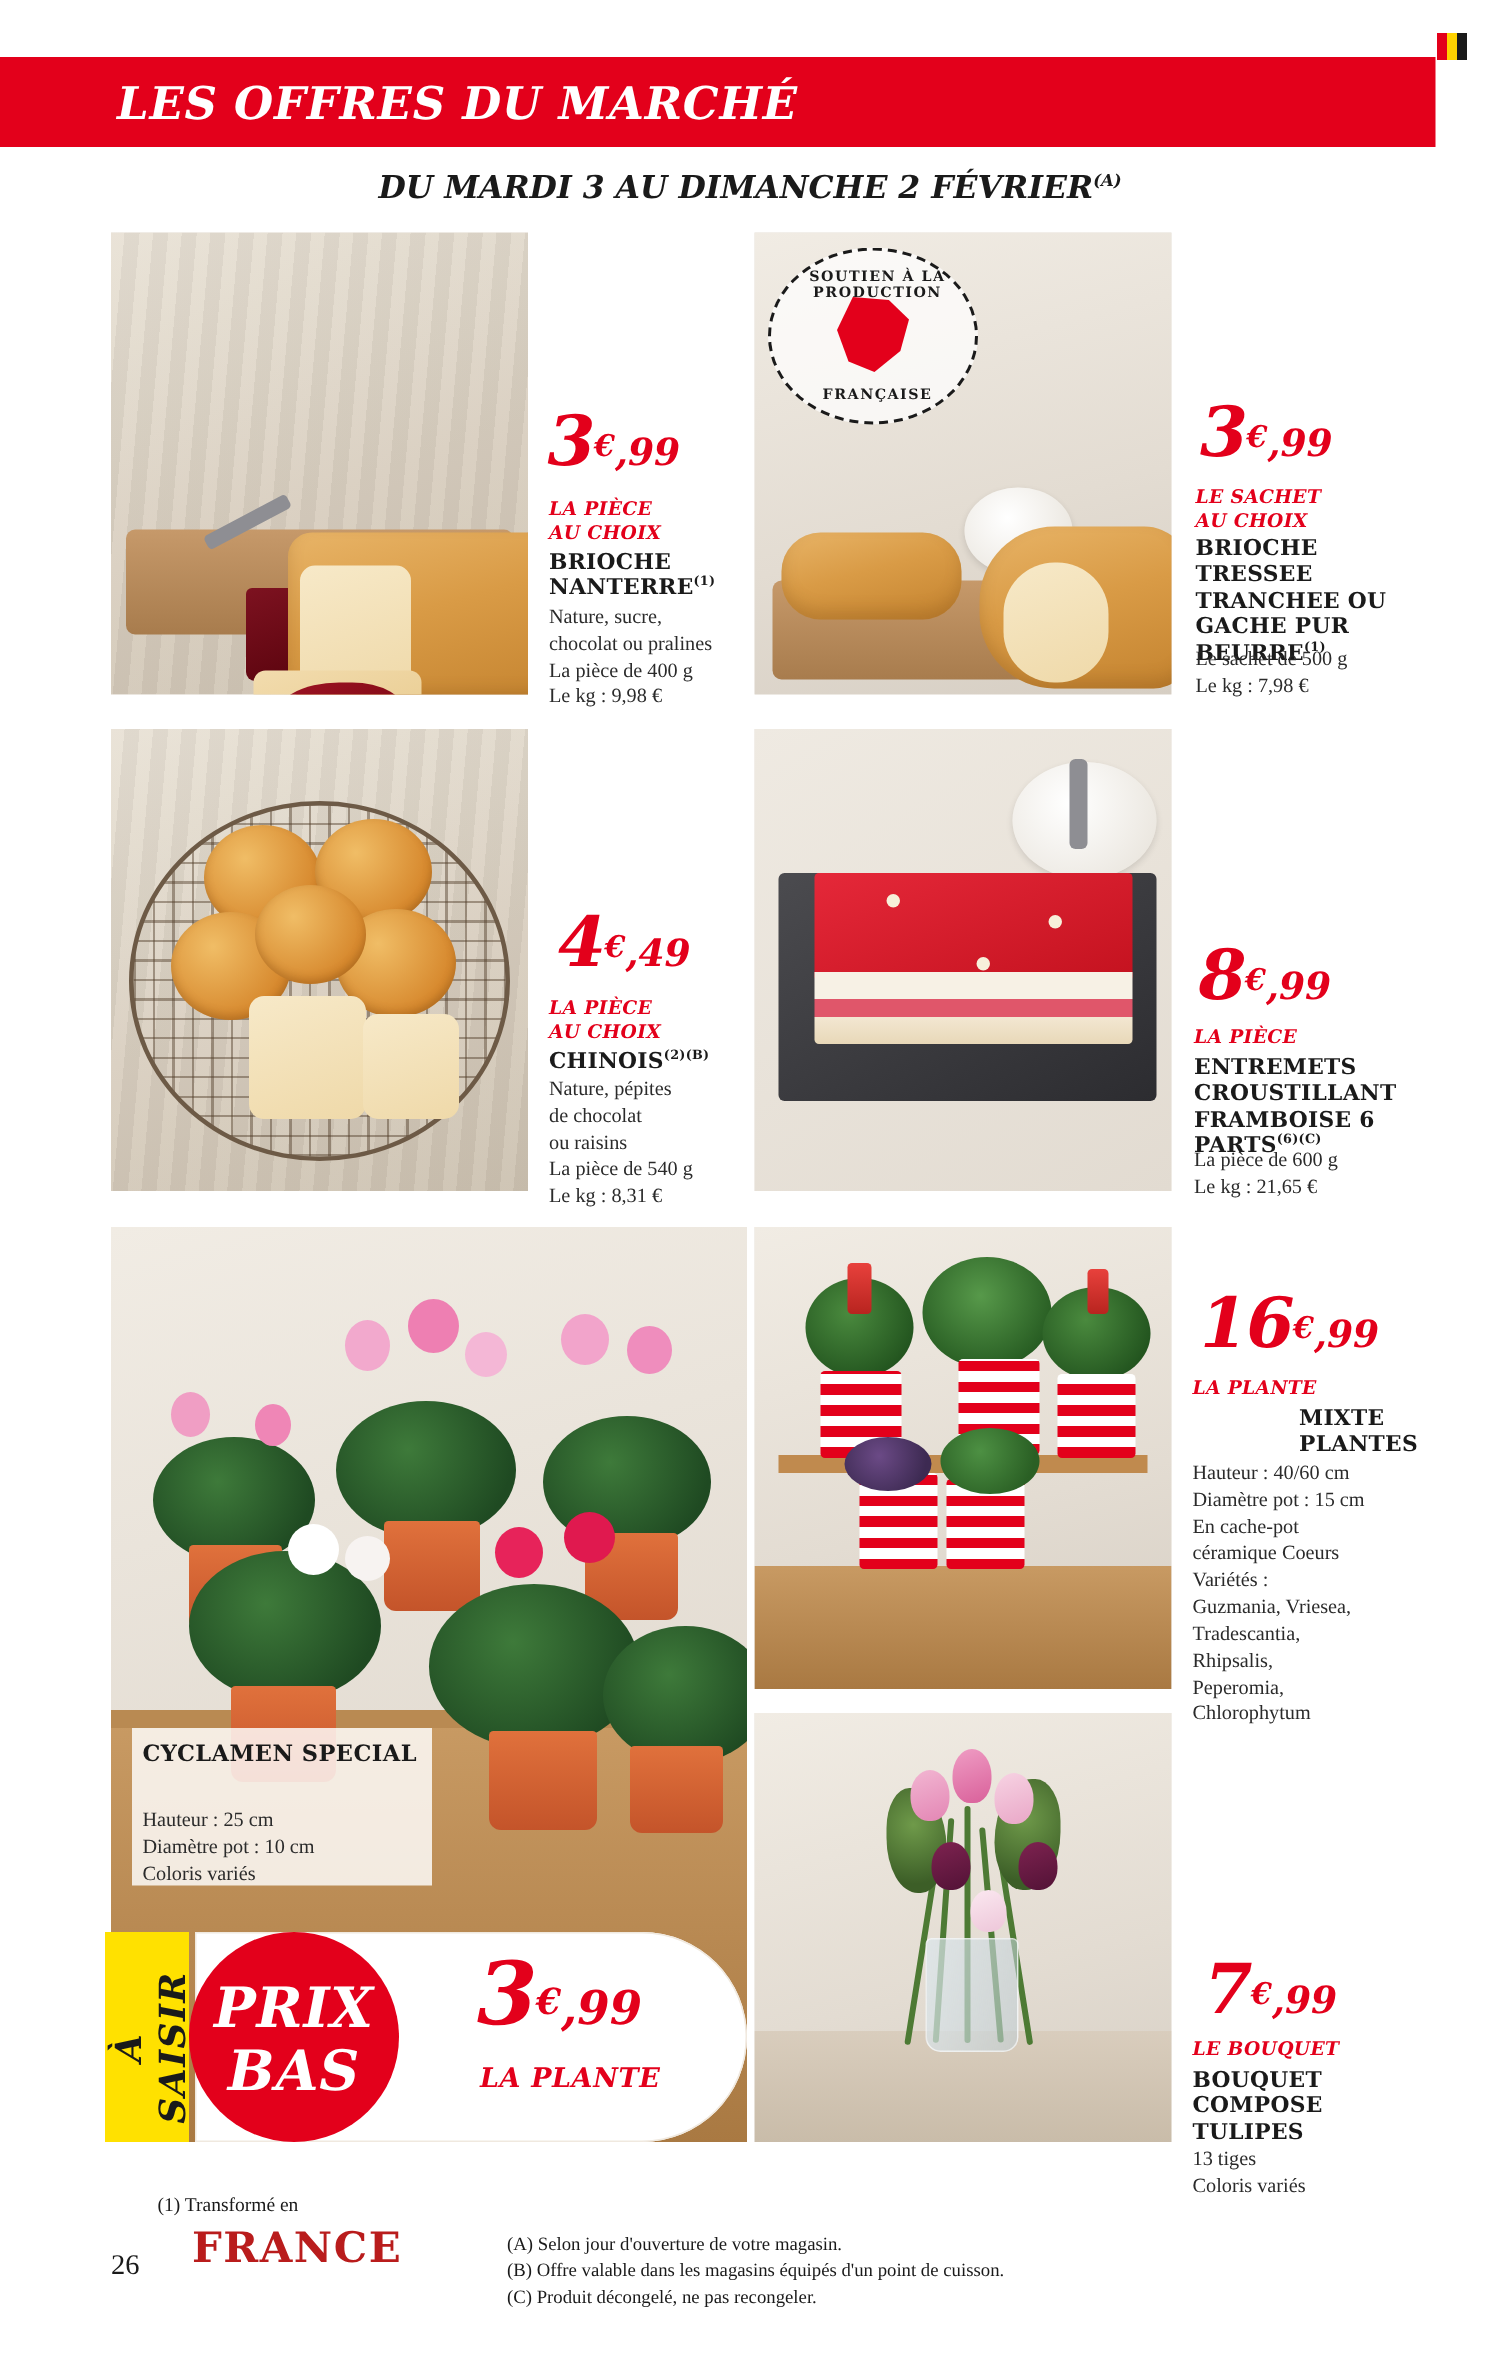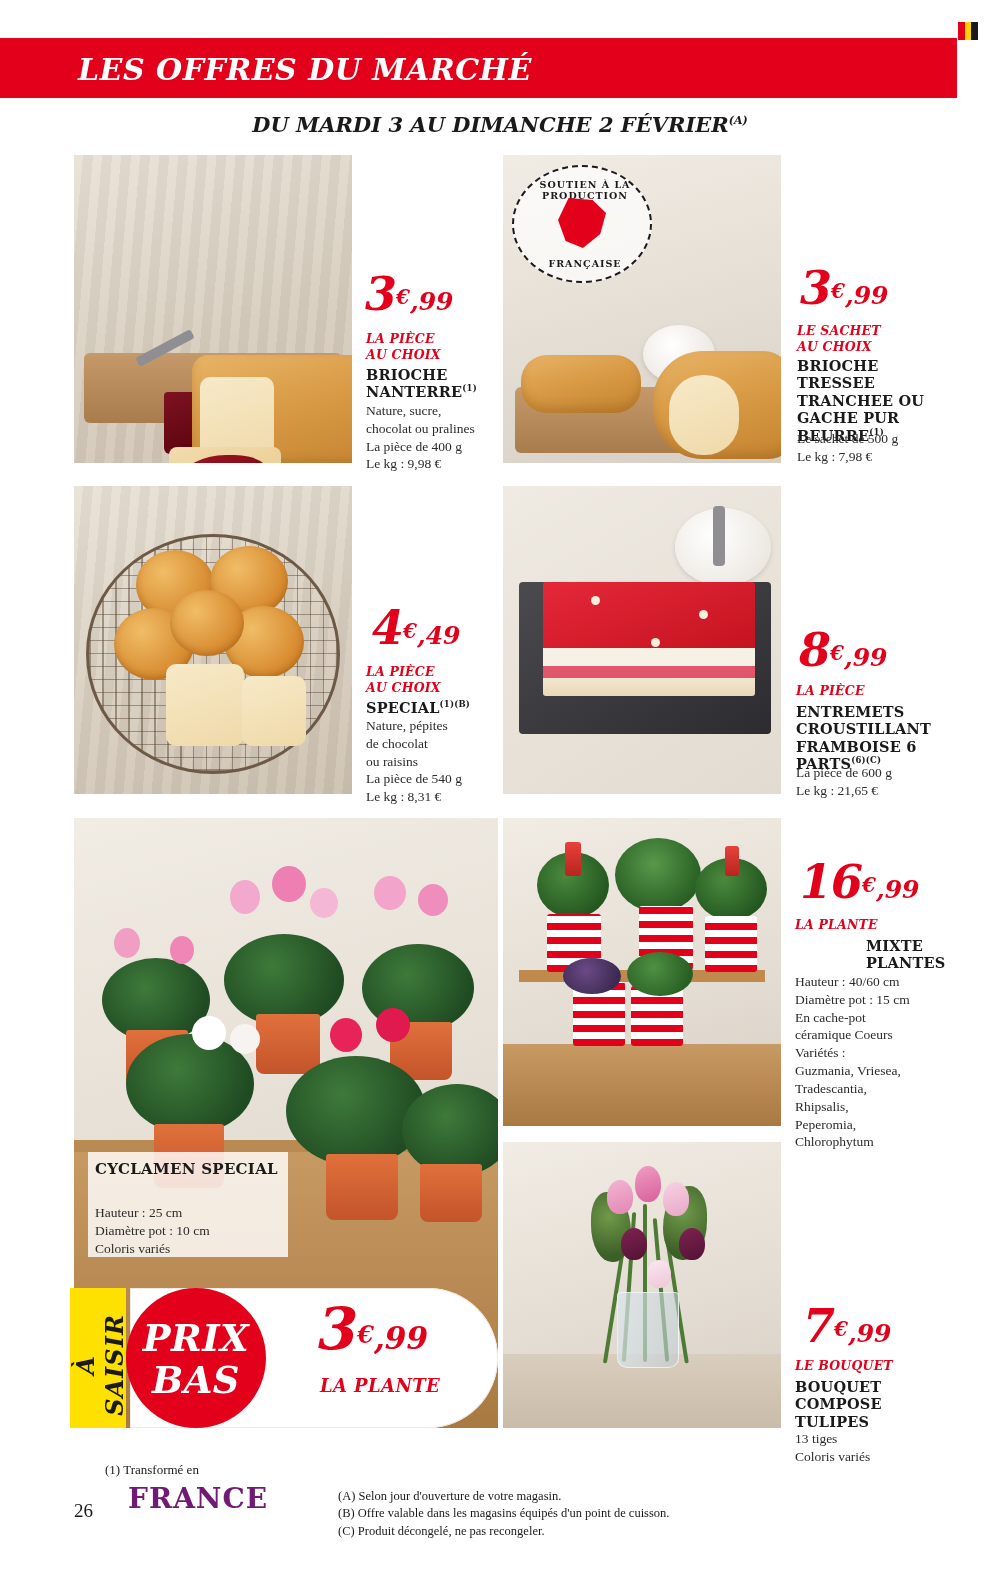--- a/index.html
+++ b/index.html
@@ -157,21 +157,21 @@
   }
 
   
   .france-note {
     position:absolute; left:105px; top:1462px;
     font-family:"Liberation Serif", serif; font-size:13px; color:#1a1a1a;
   }
   .france-word {
     position:absolute; left:128px; top:1482px;
     font-family:"DejaVu Serif", serif; font-weight:bold;
-    font-size:28px; color:#701a75; letter-spacing:1px;
+    font-size:28px; color:#b91c1c; letter-spacing:1px;
   }
   .legal {
     position:absolute; left:338px; top:1488px;
     font-family:"Liberation Serif", serif; font-size:12.5px;
     color:#1a1a1a; line-height:1.38;
   }
   .pagenum {
     position:absolute; left:74px; top:1500px;
     font-family:"Liberation Serif", serif; font-size:19px; color:#1a1a1a;
   }
@@ -363,21 +363,21 @@
 </div>
 
 <div class="price" style="left:372px; top:608px;">
   <span class="int">4</span><span class="eur">€</span><span class="cts">,49</span>
 </div>
 <div class="price-unit" style="left:366px; top:664px;">
   <div>LA PIÈCE</div>
   <div>AU CHOIX</div>
 </div>
 <div class="prod-name" style="left:366px; top:699px; width:130px;">
-  <span>SPECIAL</span><sup>(1)(B)</sup>
+  <span>CHINOIS</span><sup>(2)(B)</sup>
 </div>
 <div class="prod-desc" style="left:366px; top:717px; width:150px; white-space:pre-line;">Nature, pépites
 de chocolat
 ou raisins
 La pièce de 540 g
 Le kg : 8,31 €</div>
 
 <div class="photo" style="left:503px; top:486px; width:278px; height:308px;">
   <div class="dark-bg"></div>
   <div class="plate" style="left:172px; top:22px; width:96px; height:78px;"></div>

